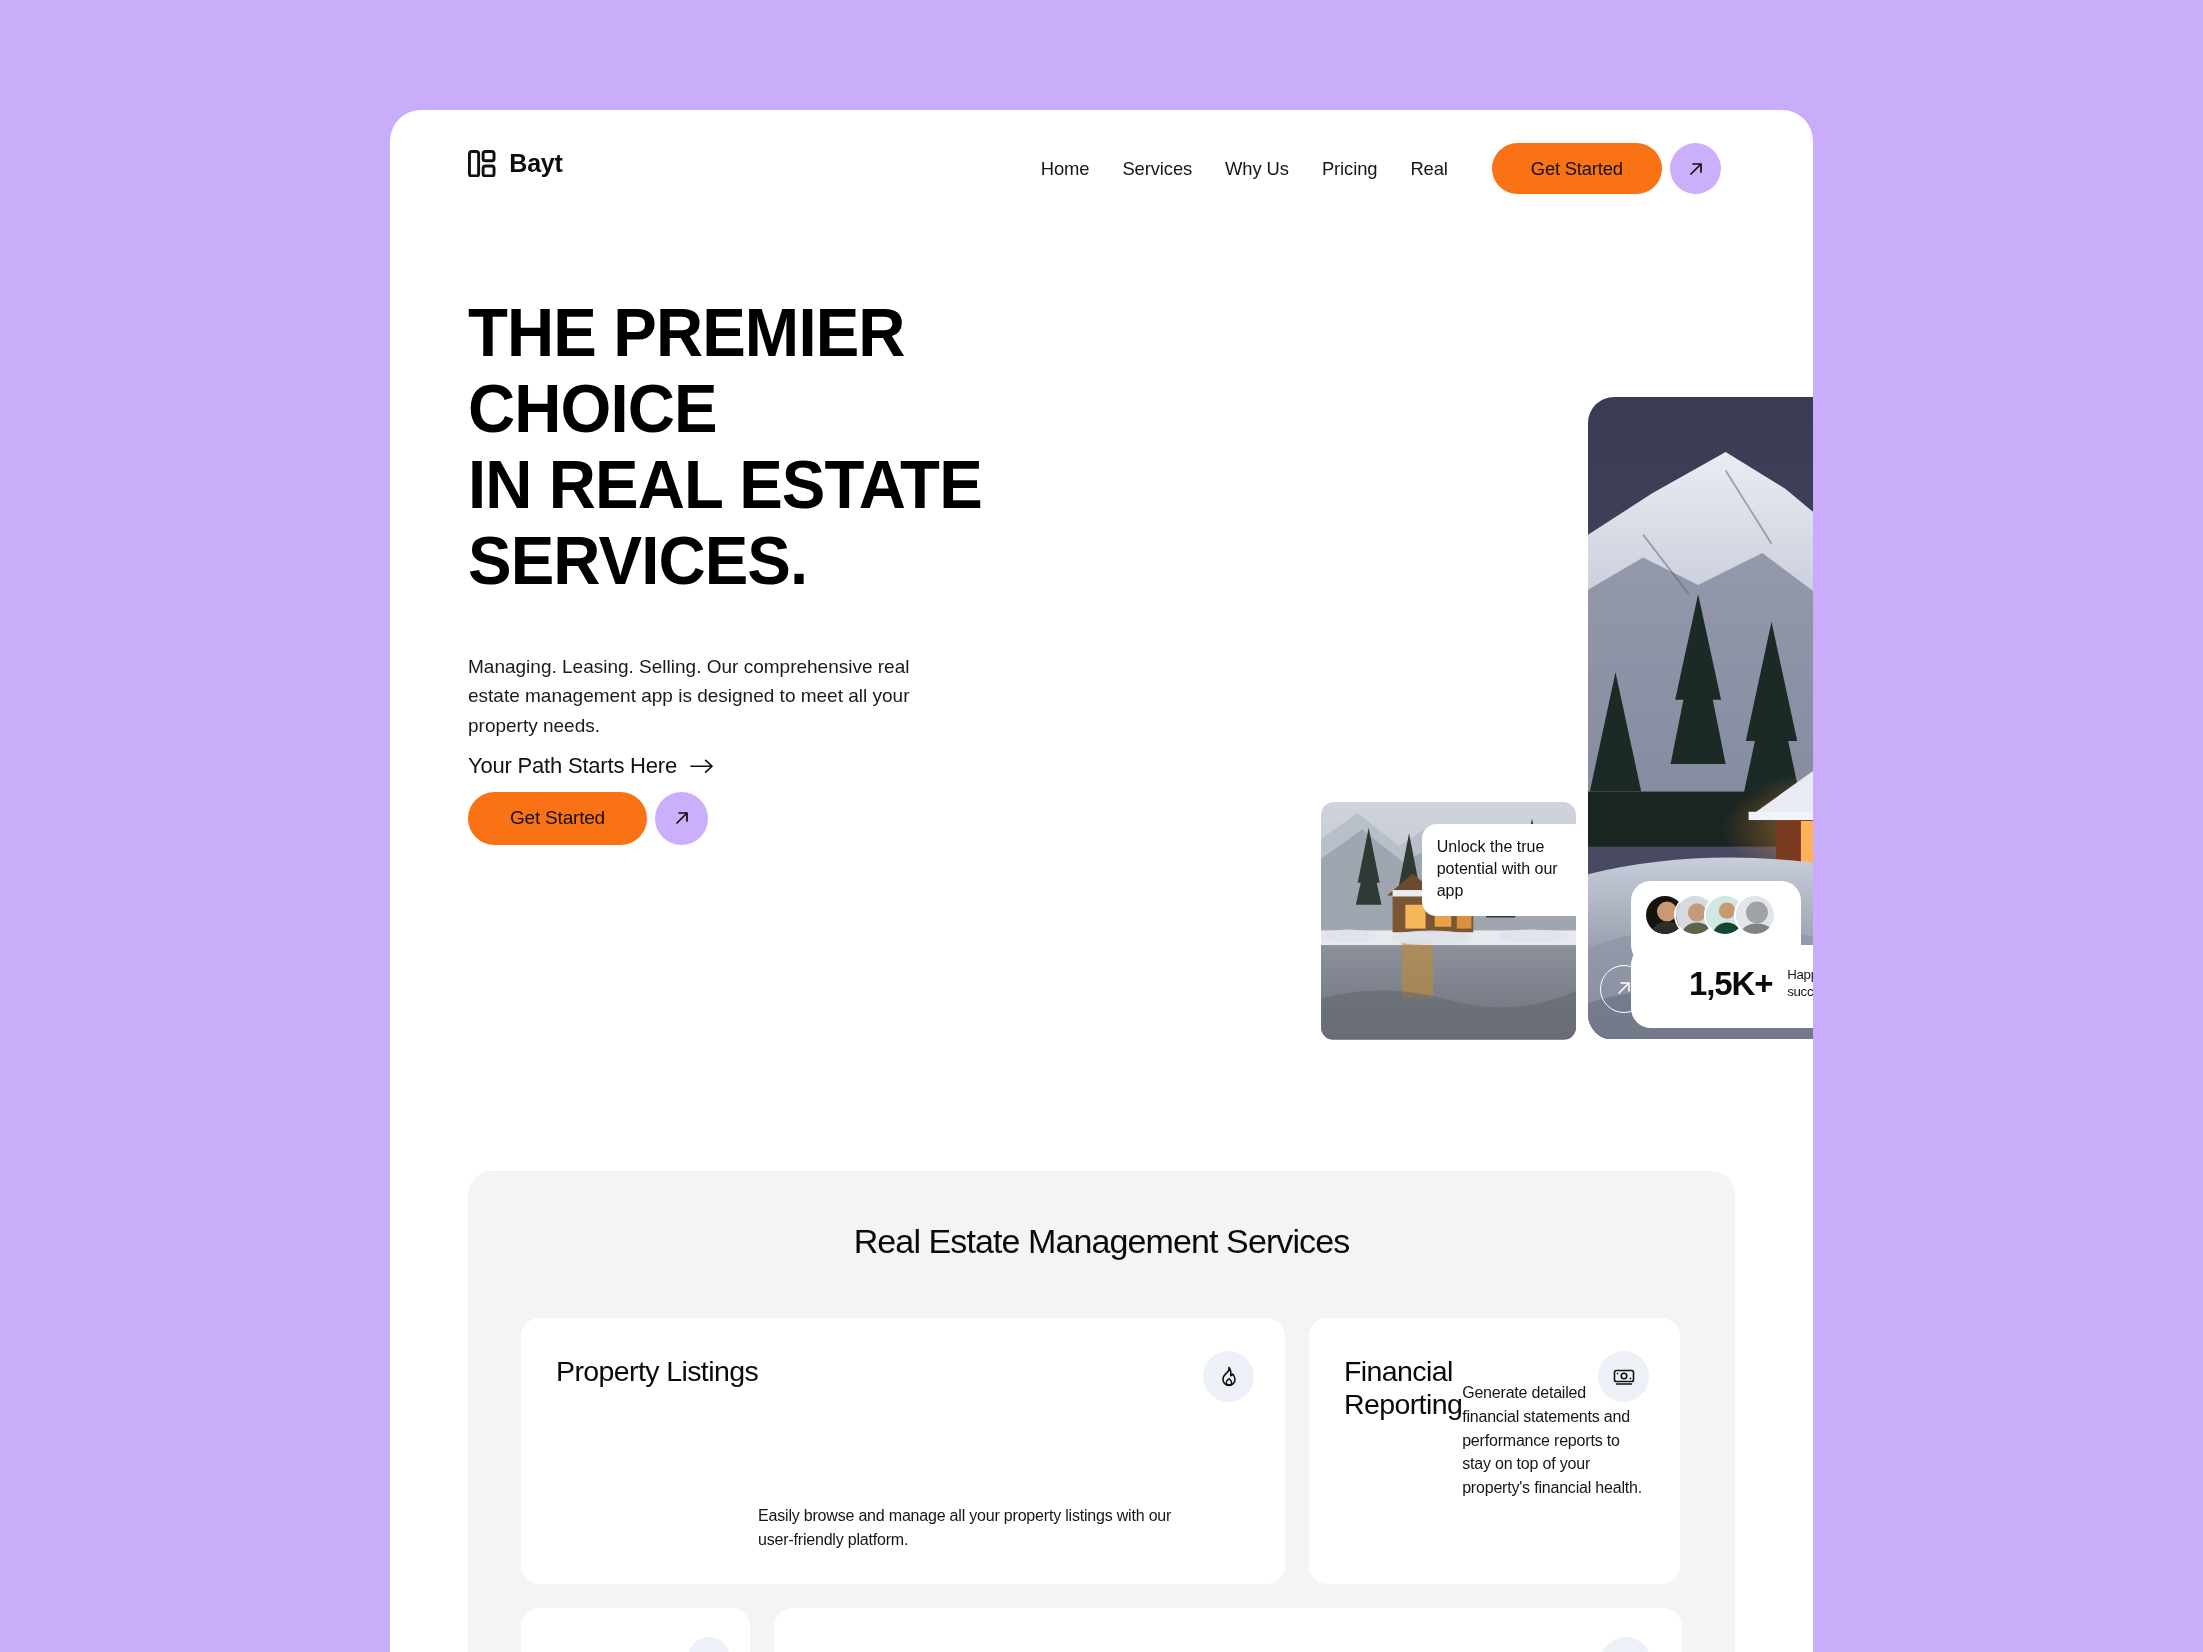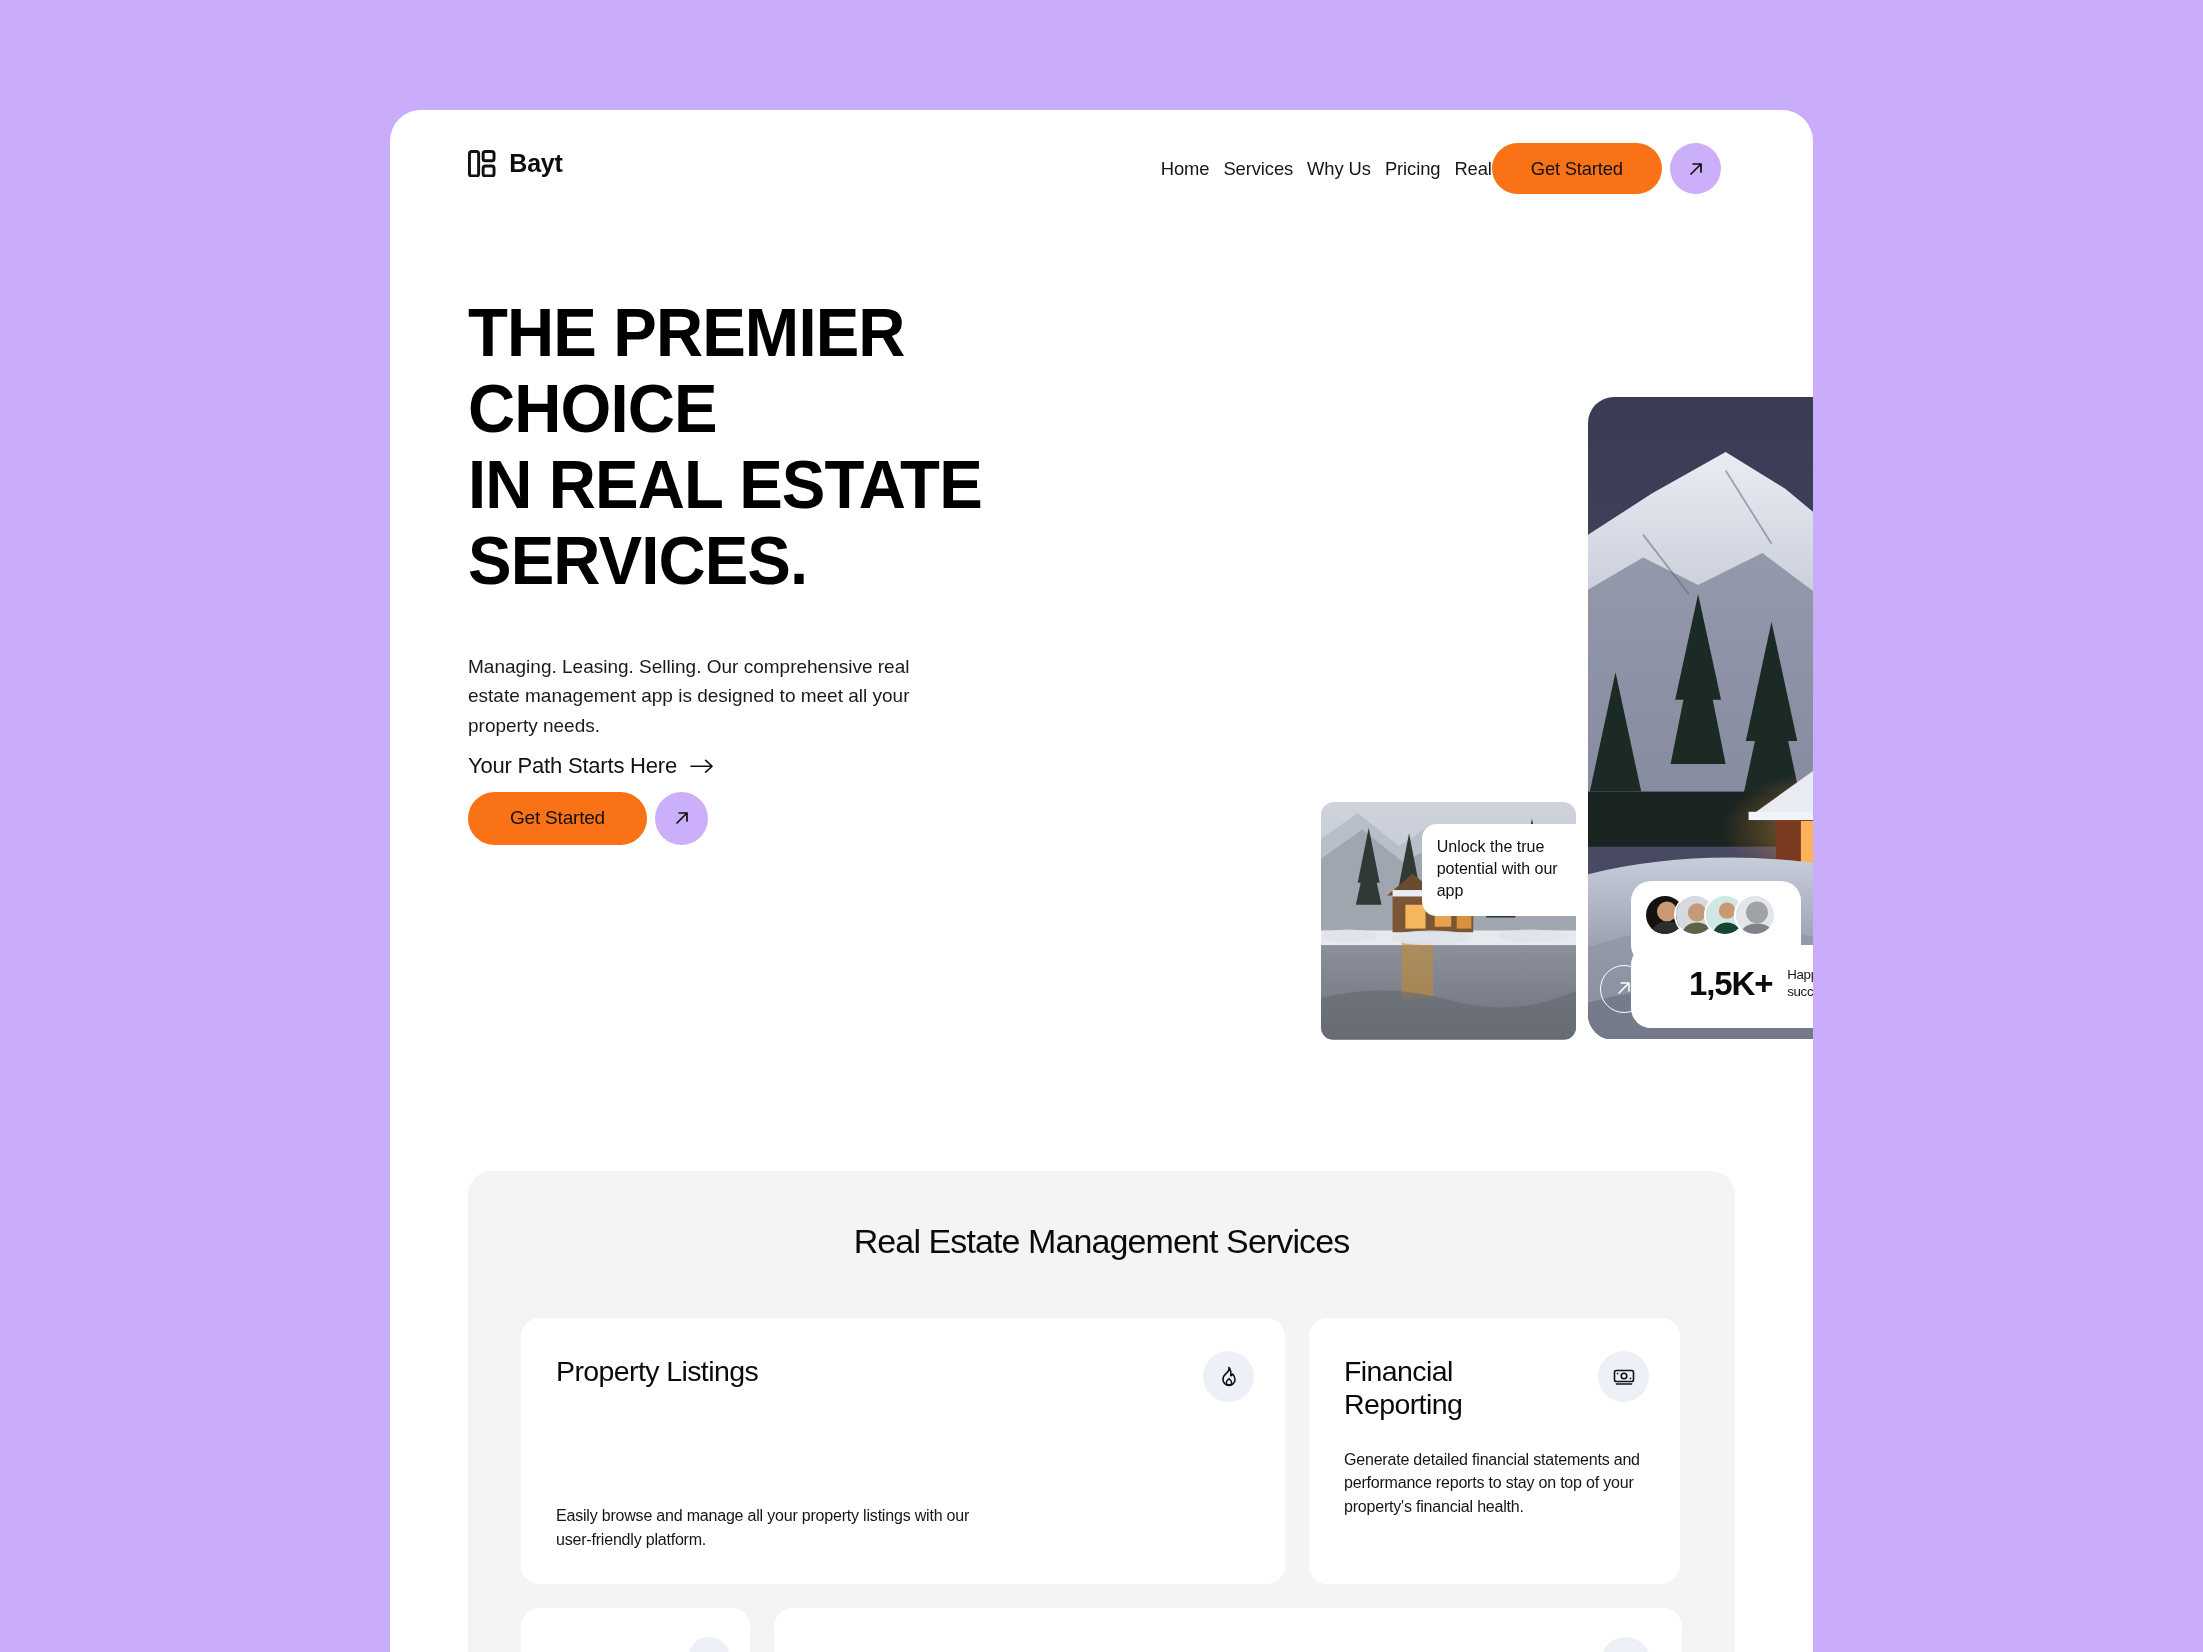--- a/index.html
+++ b/index.html
@@ -30,21 +30,21 @@
     position: absolute; left: 78px; top: 39px;
     display: flex; align-items: center; gap: 13.8px;
   }
   .logo-icon { width: 27.5px; height: 27.5px; display: block; }
   .brand-name { font-size: 25px; font-weight: 700; color: #0d0d0d; letter-spacing: -0.2px; }
 
   .nav {
     position: absolute; right: 92px; top: 33px;
     display: flex; align-items: center; gap: 0;
   }
-  .nav-links { display: flex; align-items: flex-end; gap: 14px; }
+  .nav-links { display: flex; align-items: flex-end; gap: 33px; margin-right: 44px; }
   .nav-link {
     font-size: 18.4px; color: #16161a; text-decoration: none;
     white-space: nowrap; letter-spacing: -0.1px;
   }
   .btn-pill {
     display: flex; align-items: center; justify-content: center;
     background: #f97316; color: #111; border: none;
     height: 51px; padding: 0 39px; border-radius: 27.5px;
     font-size: 18.4px; font-family: inherit; letter-spacing: -0.2px;
     white-space: nowrap;
@@ -143,21 +143,21 @@
   }
   .services-title {
     font-size: 34px; line-height: 1.16; text-align: center;
     color: #0a0a0a; font-weight: 400; letter-spacing: -0.9px;
     max-width: 643px; margin: 0 auto;
   }
   .cards-row { display: flex; gap: 24px; margin-top: 57px; }
   .card {
     background: #fff; border-radius: 18.4px;
     padding: 37px 35px 33px 35px; position: relative;
-    display: flex; flex-direction: column;
+    display: flex; flex-direction: row;
   }
   .card-wide { width: 764px; height: 266px; }
   .card-narrow { width: 371px; height: 266px; }
   .card-title {
     font-size: 28.5px; font-weight: 400; color: #0a0a0a;
     letter-spacing: -0.6px; line-height: 1.16; max-width: 72%;
   }
   .card-desc {
     font-size: 16px; line-height: 1.48; color: #16161a; letter-spacing: -0.2px;
   }

